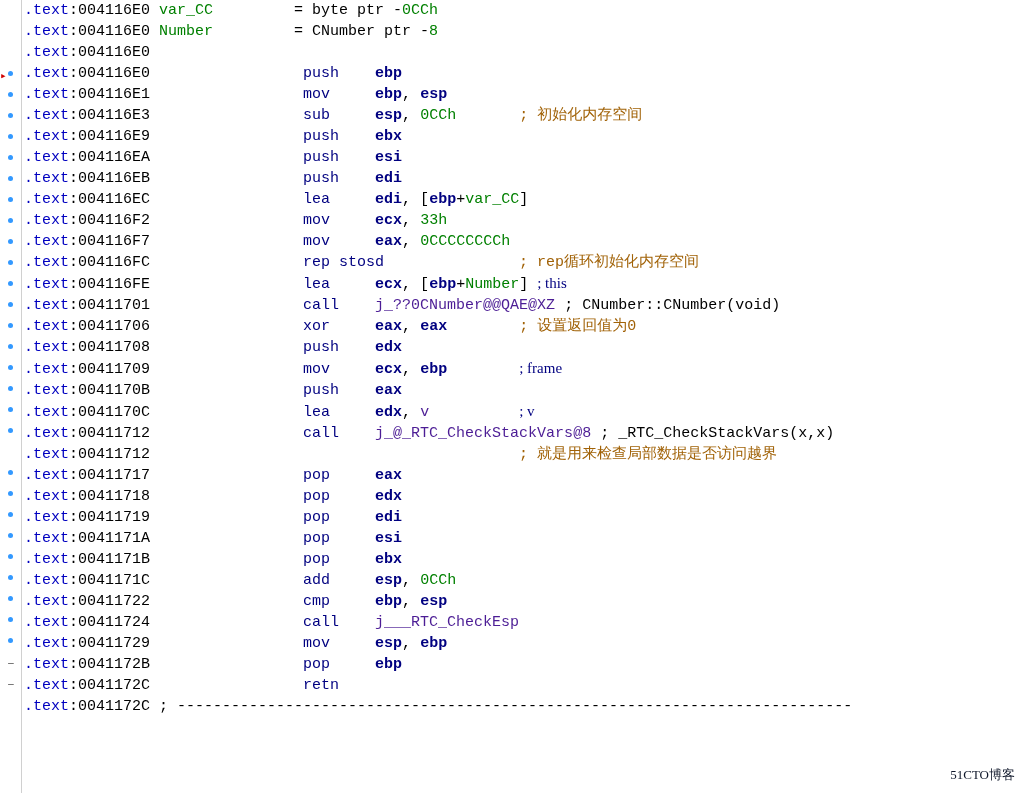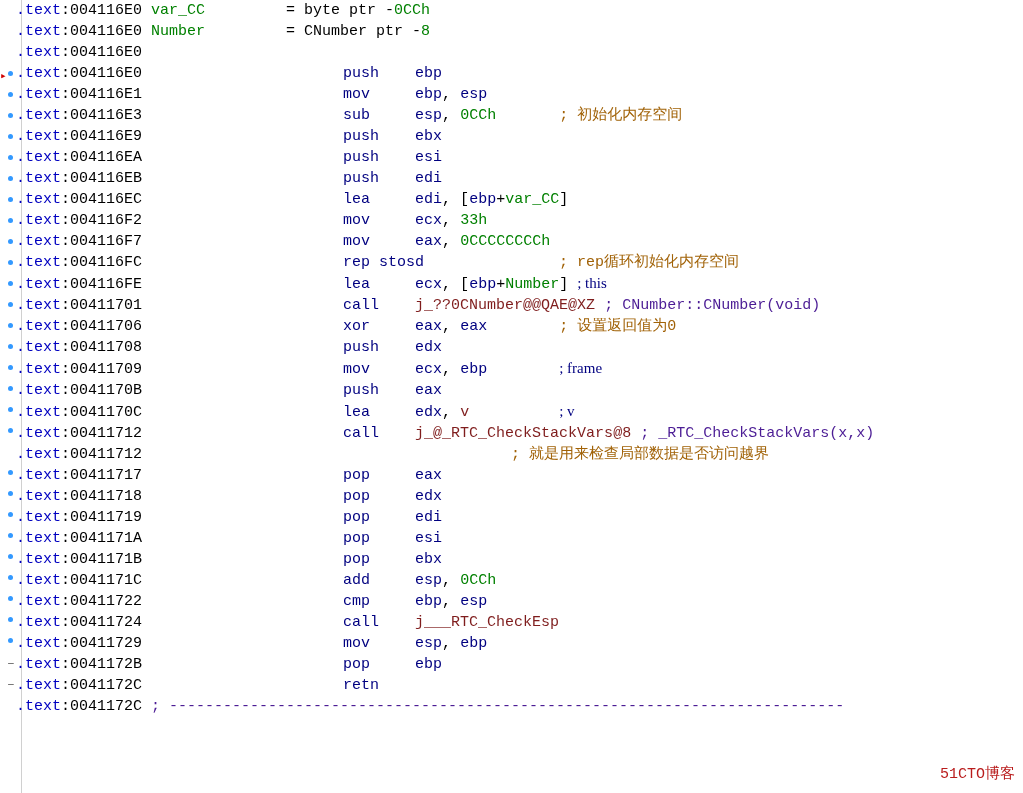--- a/index.html
+++ b/index.html
@@ -39,41 +39,41 @@
     font-size: 11px;
   }
   .dash {
     position: absolute;
     left: 7px;
     color: #666;
     font-size: 13px;
   }
   .code {
     position: absolute;
-    left: 16px;
+    left: 24px;
     top: 0;
   }
   .seg  { color: #0000c0; }   
   .addr { color: #000000; }
-  .kw   { color: #000080; margin-left: 48px; }   
-  .reg  { color: #000080; }
+  .kw   { color: #000080; }   
+  .reg  { color: #000080; font-weight: bold; }
   .num  { color: #008000; }   
   .var  { color: #008000; }   
   .cm   { color: #a16207; }   
-  .cg   { color: #4c1d95; }   
+  .cg   { color: #000000; }   
   .cn   { color: #000080; font-family: Liberation Serif, serif; }   
   .plain{ color: #000000; }
-  .label{ color: #7f1d1d; }
+  .label{ color: #4c1d95; }
   .watermark {
     position: absolute;
     right: 8px;
     bottom: 8px;
-    color: #b91c1c;
-    font-family: Liberation Mono, monospace;
-    font-size: 15px;
+    color: #0f172a;
+    font-family: Liberation Serif, serif;
+    font-size: 13px;
   }
 </style>
 </head>
 <body>
 
 
 
 <div class="gutter" id="gutter"><div class="dot" style="top: 71px;"></div><div class="arrow-red" style="top: 66px;">▸</div><div class="dot" style="top: 92px;"></div><div class="dot" style="top: 113px;"></div><div class="dot" style="top: 134px;"></div><div class="dot" style="top: 155px;"></div><div class="dot" style="top: 176px;"></div><div class="dot" style="top: 197px;"></div><div class="dot" style="top: 218px;"></div><div class="dot" style="top: 239px;"></div><div class="dot" style="top: 260px;"></div><div class="dot" style="top: 281px;"></div><div class="dot" style="top: 302px;"></div><div class="dot" style="top: 323px;"></div><div class="dot" style="top: 344px;"></div><div class="dot" style="top: 365px;"></div><div class="dot" style="top: 386px;"></div><div class="dot" style="top: 407px;"></div><div class="dot" style="top: 428px;"></div><div class="dot" style="top: 470px;"></div><div class="dot" style="top: 491px;"></div><div class="dot" style="top: 512px;"></div><div class="dot" style="top: 533px;"></div><div class="dot" style="top: 554px;"></div><div class="dot" style="top: 575px;"></div><div class="dot" style="top: 596px;"></div><div class="dot" style="top: 617px;"></div><div class="dot" style="top: 638px;"></div><div class="dash" style="top: 653px;">–</div><div class="dash" style="top: 674px;">–</div></div>
 <div class="code" id="code"><div><span class="seg">.text</span><span class="addr">:004116E0 </span><span class="var">var_CC</span><span class="plain">         = byte ptr -</span><span class="num">0CCh</span></div><div><span class="seg">.text</span><span class="addr">:004116E0 </span><span class="var">Number</span><span class="plain">         = CNumber ptr -</span><span class="num">8</span></div><div><span class="seg">.text</span><span class="addr">:004116E0</span></div><div><span class="seg">.text</span><span class="addr">:004116E0                 </span><span class="kw">push</span><span class="plain">    </span><span class="reg">ebp</span></div><div><span class="seg">.text</span><span class="addr">:004116E1                 </span><span class="kw">mov</span><span class="plain">     </span><span class="reg">ebp</span><span class="plain">, </span><span class="reg">esp</span></div><div><span class="seg">.text</span><span class="addr">:004116E3                 </span><span class="kw">sub</span><span class="plain">     </span><span class="reg">esp</span><span class="plain">, </span><span class="num">0CCh</span><span class="plain">       </span><span class="cm">; 初始化内存空间</span></div><div><span class="seg">.text</span><span class="addr">:004116E9                 </span><span class="kw">push</span><span class="plain">    </span><span class="reg">ebx</span></div><div><span class="seg">.text</span><span class="addr">:004116EA                 </span><span class="kw">push</span><span class="plain">    </span><span class="reg">esi</span></div><div><span class="seg">.text</span><span class="addr">:004116EB                 </span><span class="kw">push</span><span class="plain">    </span><span class="reg">edi</span></div><div><span class="seg">.text</span><span class="addr">:004116EC                 </span><span class="kw">lea</span><span class="plain">     </span><span class="reg">edi</span><span class="plain">, [</span><span class="reg">ebp</span><span class="plain">+</span><span class="var">var_CC</span><span class="plain">]</span></div><div><span class="seg">.text</span><span class="addr">:004116F2                 </span><span class="kw">mov</span><span class="plain">     </span><span class="reg">ecx</span><span class="plain">, </span><span class="num">33h</span></div><div><span class="seg">.text</span><span class="addr">:004116F7                 </span><span class="kw">mov</span><span class="plain">     </span><span class="reg">eax</span><span class="plain">, </span><span class="num">0CCCCCCCCh</span></div><div><span class="seg">.text</span><span class="addr">:004116FC                 </span><span class="kw">rep stosd</span><span class="plain">               </span><span class="cm">; rep循环初始化内存空间</span></div><div><span class="seg">.text</span><span class="addr">:004116FE                 </span><span class="kw">lea</span><span class="plain">     </span><span class="reg">ecx</span><span class="plain">, [</span><span class="reg">ebp</span><span class="plain">+</span><span class="var">Number</span><span class="plain">] </span><span class="cn">; this</span></div><div><span class="seg">.text</span><span class="addr">:00411701                 </span><span class="kw">call</span><span class="plain">    </span><span class="label">j_??0CNumber@@QAE@XZ</span><span class="plain"> </span><span class="cg">; CNumber::CNumber(void)</span></div><div><span class="seg">.text</span><span class="addr">:00411706                 </span><span class="kw">xor</span><span class="plain">     </span><span class="reg">eax</span><span class="plain">, </span><span class="reg">eax</span><span class="plain">        </span><span class="cm">; 设置返回值为0</span></div><div><span class="seg">.text</span><span class="addr">:00411708                 </span><span class="kw">push</span><span class="plain">    </span><span class="reg">edx</span></div><div><span class="seg">.text</span><span class="addr">:00411709                 </span><span class="kw">mov</span><span class="plain">     </span><span class="reg">ecx</span><span class="plain">, </span><span class="reg">ebp</span><span class="plain">        </span><span class="cn">; frame</span></div><div><span class="seg">.text</span><span class="addr">:0041170B                 </span><span class="kw">push</span><span class="plain">    </span><span class="reg">eax</span></div><div><span class="seg">.text</span><span class="addr">:0041170C                 </span><span class="kw">lea</span><span class="plain">     </span><span class="reg">edx</span><span class="plain">, </span><span class="label">v</span><span class="plain">          </span><span class="cn">; v</span></div><div><span class="seg">.text</span><span class="addr">:00411712                 </span><span class="kw">call</span><span class="plain">    </span><span class="label">j_@_RTC_CheckStackVars@8</span><span class="plain"> </span><span class="cg">; _RTC_CheckStackVars(x,x)</span></div><div><span class="seg">.text</span><span class="addr">:00411712                                         </span><span class="cm">; 就是用来检查局部数据是否访问越界</span></div><div><span class="seg">.text</span><span class="addr">:00411717                 </span><span class="kw">pop</span><span class="plain">     </span><span class="reg">eax</span></div><div><span class="seg">.text</span><span class="addr">:00411718                 </span><span class="kw">pop</span><span class="plain">     </span><span class="reg">edx</span></div><div><span class="seg">.text</span><span class="addr">:00411719                 </span><span class="kw">pop</span><span class="plain">     </span><span class="reg">edi</span></div><div><span class="seg">.text</span><span class="addr">:0041171A                 </span><span class="kw">pop</span><span class="plain">     </span><span class="reg">esi</span></div><div><span class="seg">.text</span><span class="addr">:0041171B                 </span><span class="kw">pop</span><span class="plain">     </span><span class="reg">ebx</span></div><div><span class="seg">.text</span><span class="addr">:0041171C                 </span><span class="kw">add</span><span class="plain">     </span><span class="reg">esp</span><span class="plain">, </span><span class="num">0CCh</span></div><div><span class="seg">.text</span><span class="addr">:00411722                 </span><span class="kw">cmp</span><span class="plain">     </span><span class="reg">ebp</span><span class="plain">, </span><span class="reg">esp</span></div><div><span class="seg">.text</span><span class="addr">:00411724                 </span><span class="kw">call</span><span class="plain">    </span><span class="label">j___RTC_CheckEsp</span></div><div><span class="seg">.text</span><span class="addr">:00411729                 </span><span class="kw">mov</span><span class="plain">     </span><span class="reg">esp</span><span class="plain">, </span><span class="reg">ebp</span></div><div><span class="seg">.text</span><span class="addr">:0041172B                 </span><span class="kw">pop</span><span class="plain">     </span><span class="reg">ebp</span></div><div><span class="seg">.text</span><span class="addr">:0041172C                 </span><span class="kw">retn</span></div><div><span class="seg">.text</span><span class="addr">:0041172C </span><span class="cg">; ---------------------------------------------------------------------------</span></div></div>
 <div class="watermark">51CTO博客</div>

